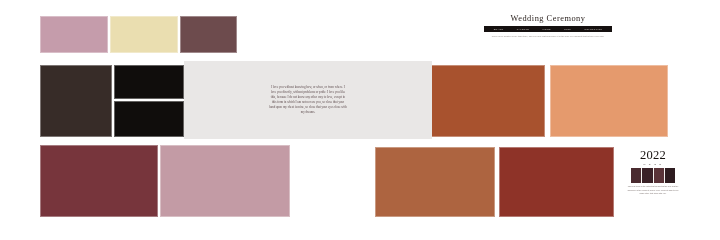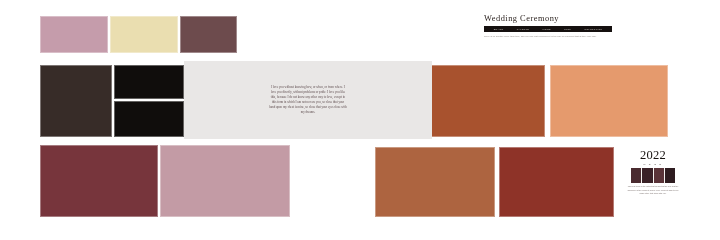--- a/index.html
+++ b/index.html
@@ -25,21 +25,21 @@
     width:78px;
     text-align:center;
     font-family:"Liberation Serif", serif;
     font-size:3.05px;
     line-height:1.62;
     color:#5c4a4c;
     letter-spacing:0.02px;
   }
 
   
-  .header{position:absolute;}
+  .header{position:absolute;text-align:center;}
   .header-title{
     font-family:"Liberation Serif", serif;
     font-size:8.4px;
     color:#2e2522;
     letter-spacing:0.5px;
     white-space:nowrap;
     line-height:1.1;
   }
   .header-bar{
     margin-top:2.6px;

